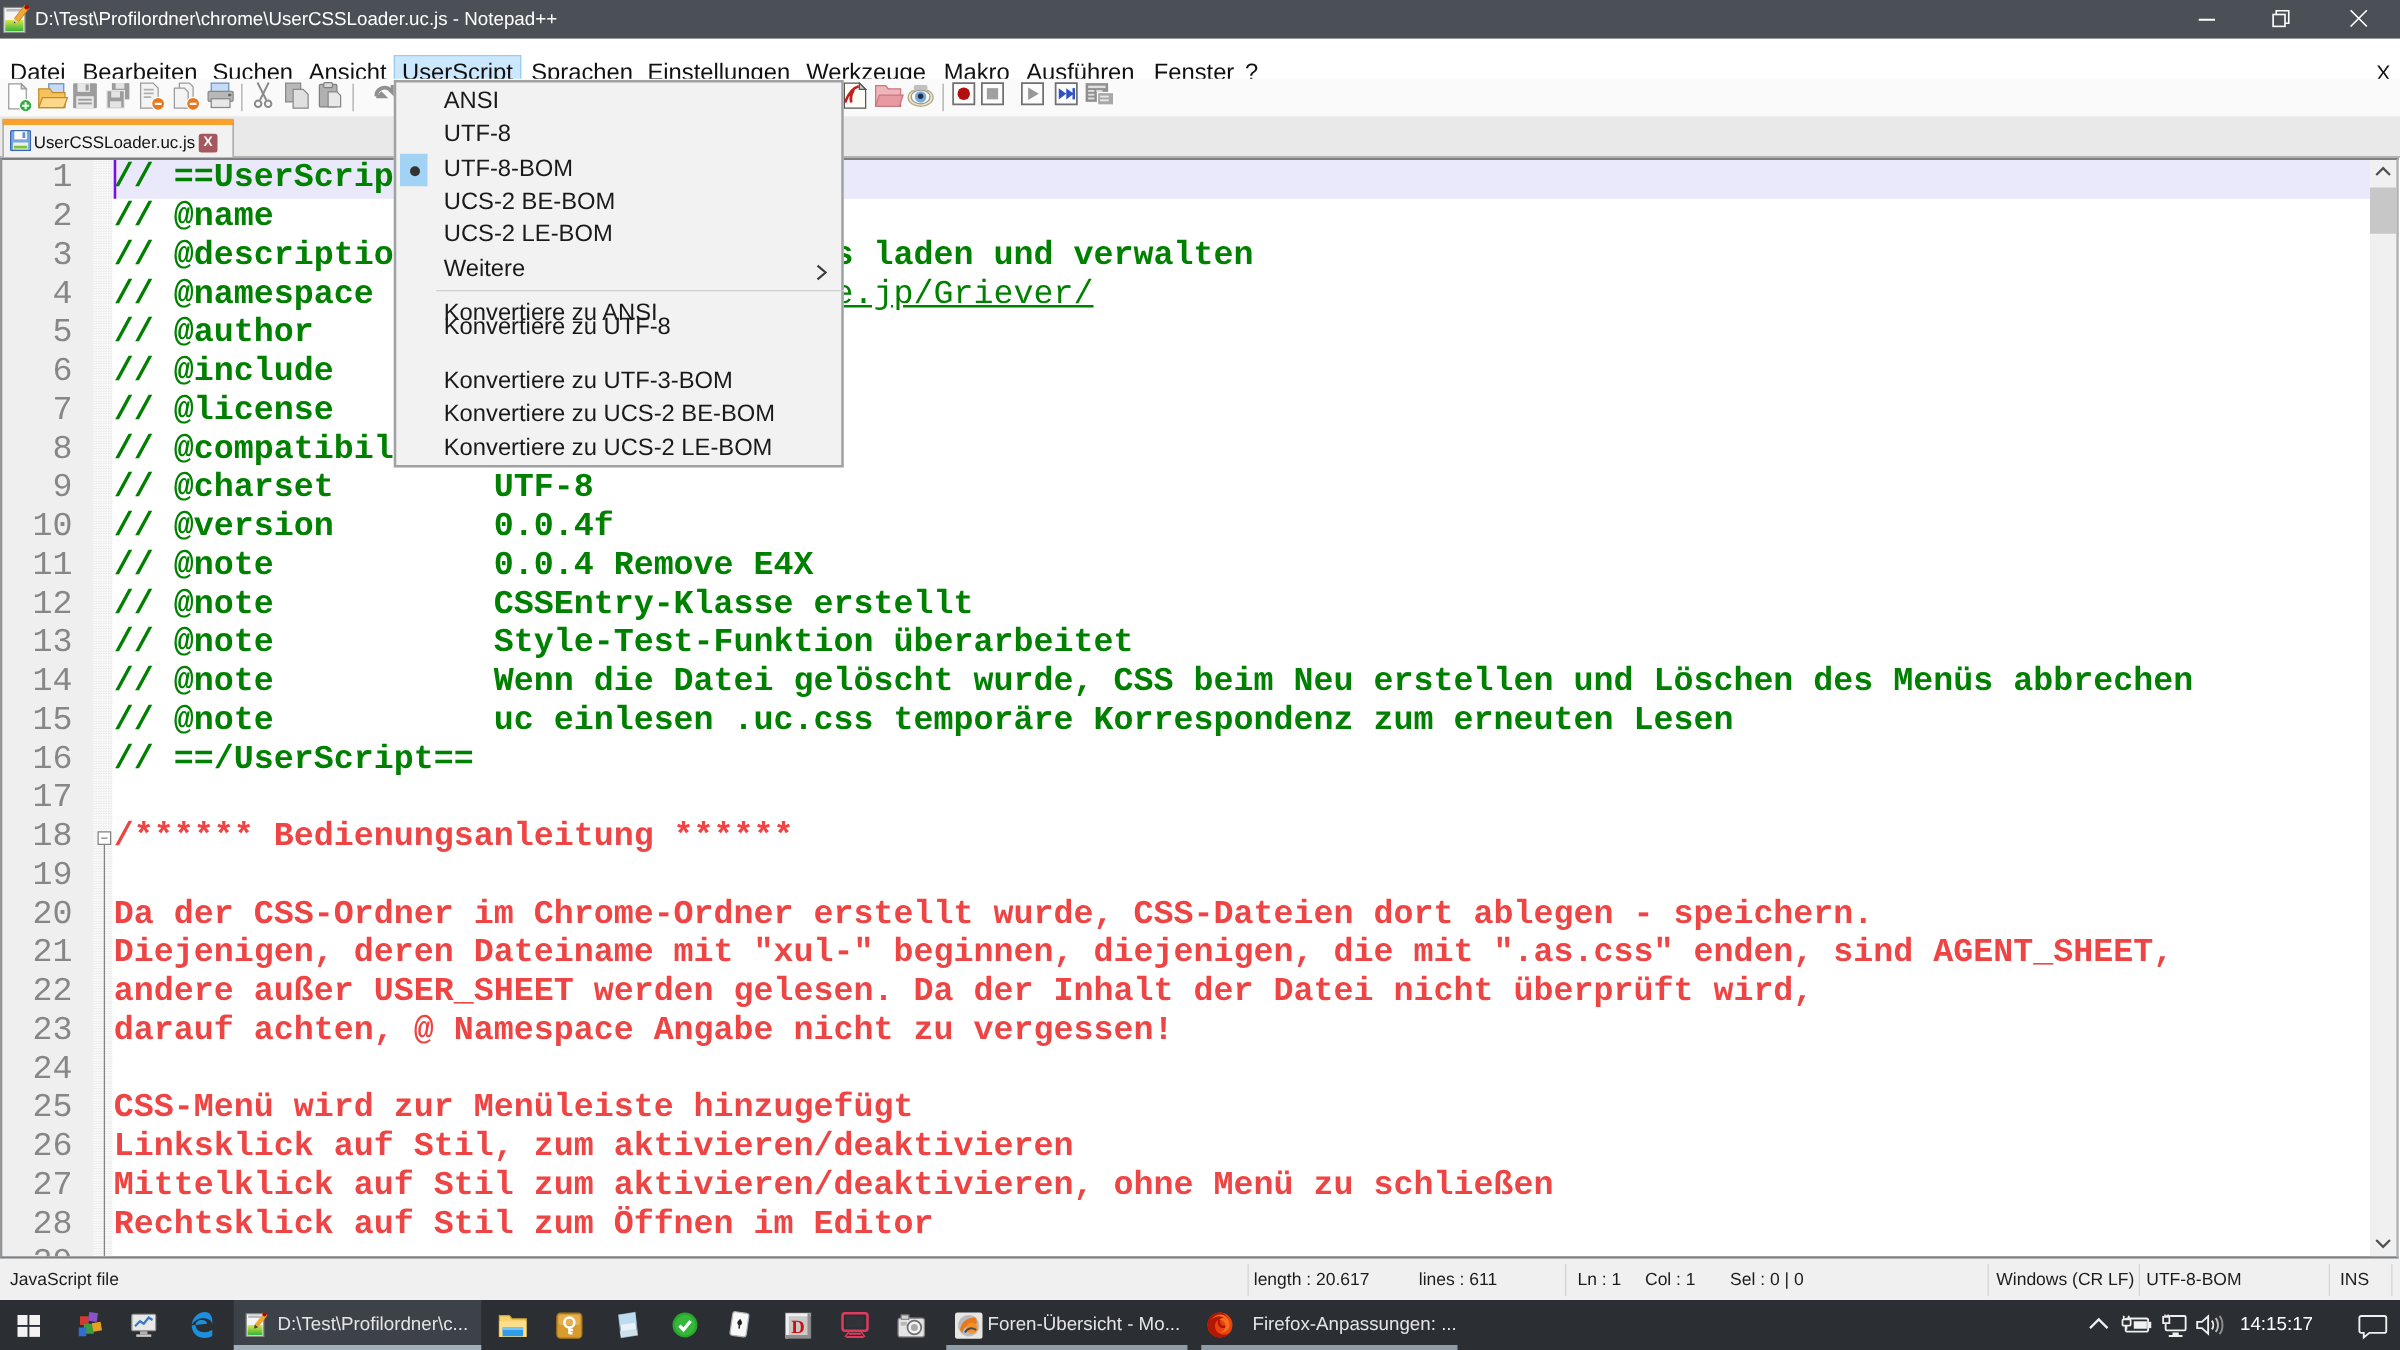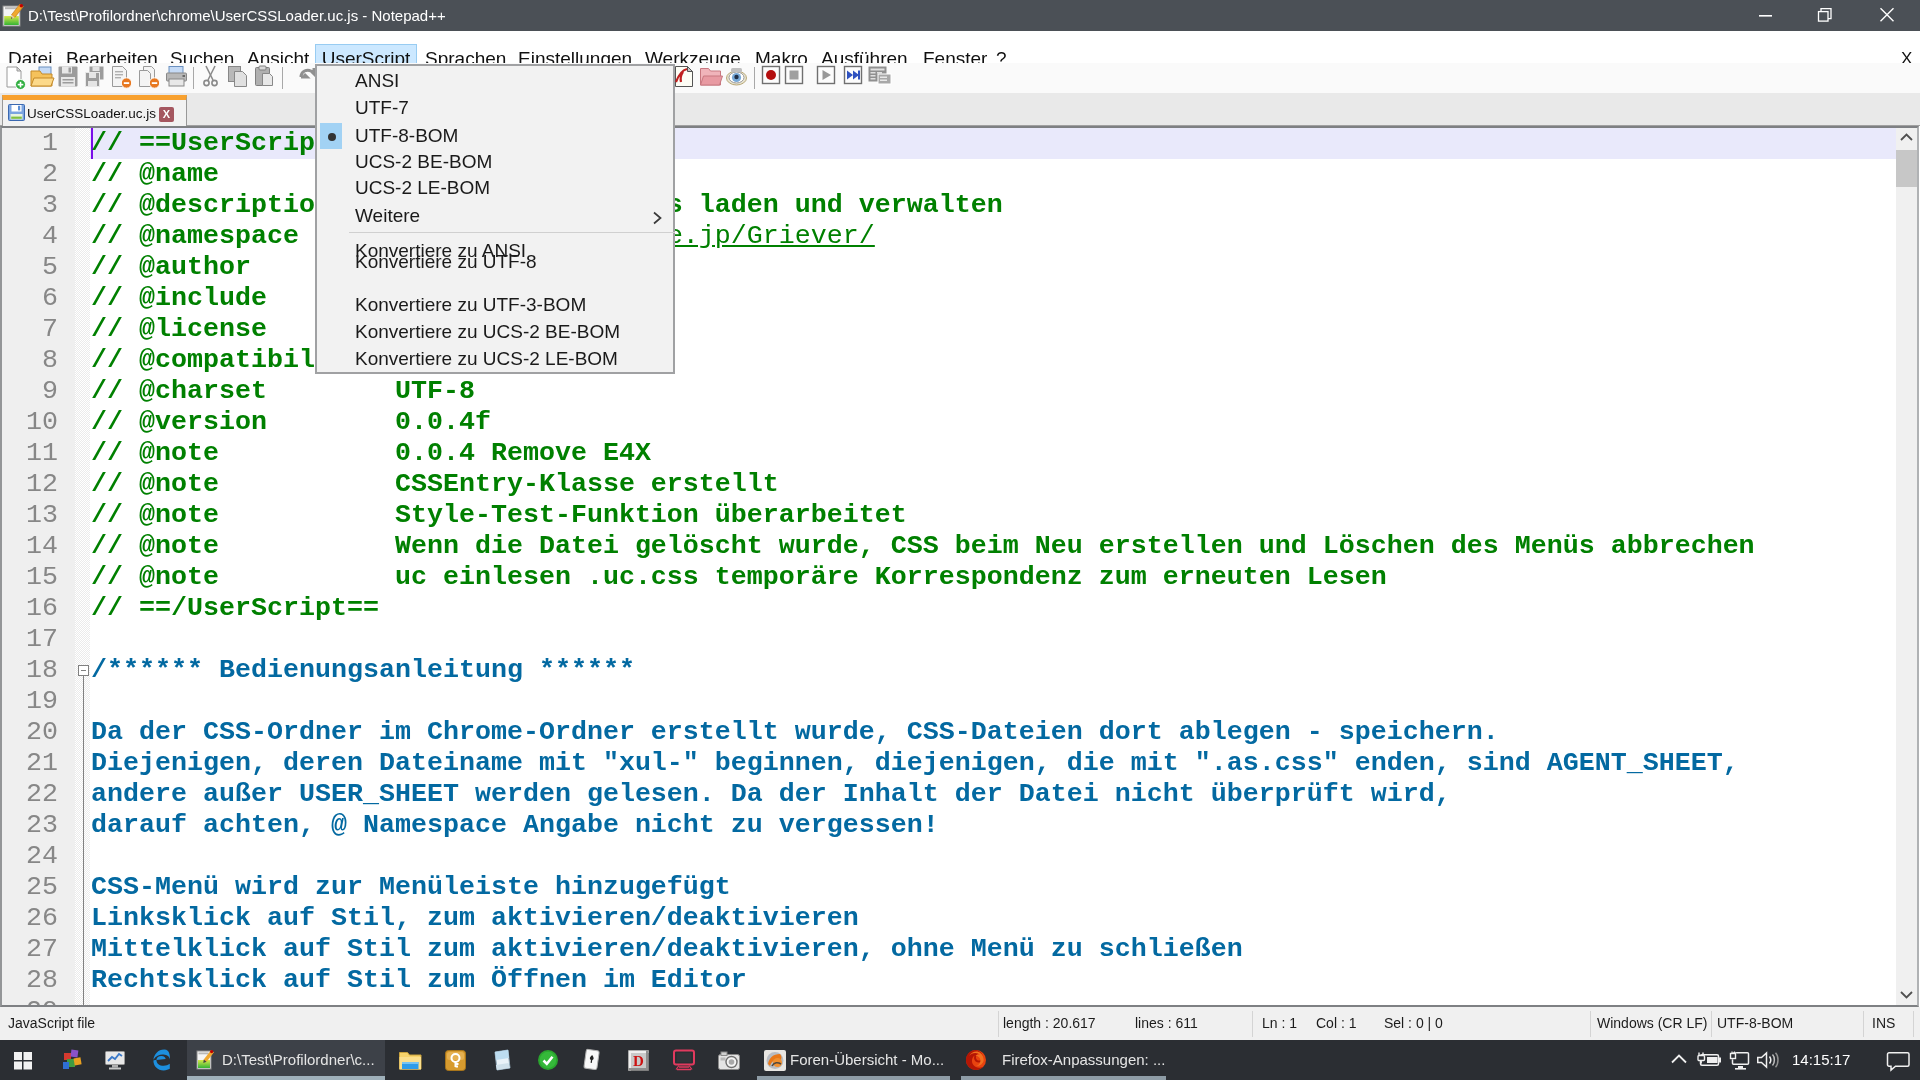--- a/index.html
+++ b/index.html
@@ -24,21 +24,21 @@
   
   #editor { left:0; top:126px; width:1919px; height:881px; background:#fff; border-top:2px solid #7e8083; border-bottom:2px solid #7e8083; border-left:2px solid #949698; border-right:2px solid #b0b2b4; overflow:hidden; }
   #margin-num { position:absolute; left:0; top:0; width:73px; height:877px; background:#efefef; }
   #margin-fold { position:absolute; left:73px; top:0; width:15px; height:877px;
      background-image: repeating-conic-gradient(#ffffff 0% 25%, #ebebeb 0% 50%);
      background-size:2px 2px; }
   #lnums { position:absolute; left:0; top:0; width:56px; text-align:right; font-family:"Liberation Mono", monospace; font-size:26.667px; line-height:31px; color:#878787; white-space:pre; }
   #curline { position:absolute; left:88px; top:0; width:1806px; height:31px; background:#e9e9fb; }
   #caret { position:absolute; left:89px; top:0; width:2px; height:31px; background:#7a0ee8; }
   #code { position:absolute; left:89px; top:0; font-family:"Liberation Mono", monospace; font-size:26.667px; line-height:31px; font-weight:bold; color:#008000; white-space:pre; }
-  #code .t { color:#0369a1; }
+  #code .t { color:#ef4444; }
   #code .url { text-decoration:underline; font-weight:normal; }
   #foldbox { position:absolute; left:76px; top:537px; width:11px; height:11px; background:#fff; border:1px solid #808080; }
   #foldbox:after { content:""; position:absolute; left:2px; top:4px; width:5px; height:1px; background:#808080; }
   #foldline { position:absolute; left:81px; top:548px; width:1px; height:329px; background:#808080; }
   
   #vscroll { position:absolute; left:1894px; top:0; width:21px; height:877px; background:#f0f0f0; }
   #vthumb { position:absolute; left:1894px; top:22px; width:21px; height:37px; background:#c7c7c7; }
   
   #dropdown { left:315px; top:64px; width:360px; height:310px; background:#f2f2f2; border:2px solid #a0a1a3;text-align:center; }
   .dd-item { position:absolute; left:2px; width:352px; height:27px; font-size:19px; color:#1a1a1a; line-height:27px; }
@@ -325,21 +325,21 @@
     <svg style="position:absolute;left:1894px;top:859px" width="21" height="16" viewBox="0 0 21 16">
       <path d="M5,5 L10.5,10.5 L16,5" fill="none" stroke="#505050" stroke-width="1.8"></path>
     </svg>
   </div>
 
   <div id="dropdown" class="abs">
     <div class="dd-item" style="top:1px">
       <span>ANSI</span>
     </div>
     <div class="dd-item" style="top:28px">
-      <span>UTF-7</span>
+      <span>UTF-8</span>
     </div>
     <div class="dd-item" style="top:56px">
       <span>UTF-8-BOM</span>
     </div>
     <div class="dd-item" style="top:82px">
       <span>UCS-2 BE-BOM</span>
     </div>
     <div class="dd-item" style="top:108px">
       <span>UCS-2 LE-BOM</span>
     </div>

